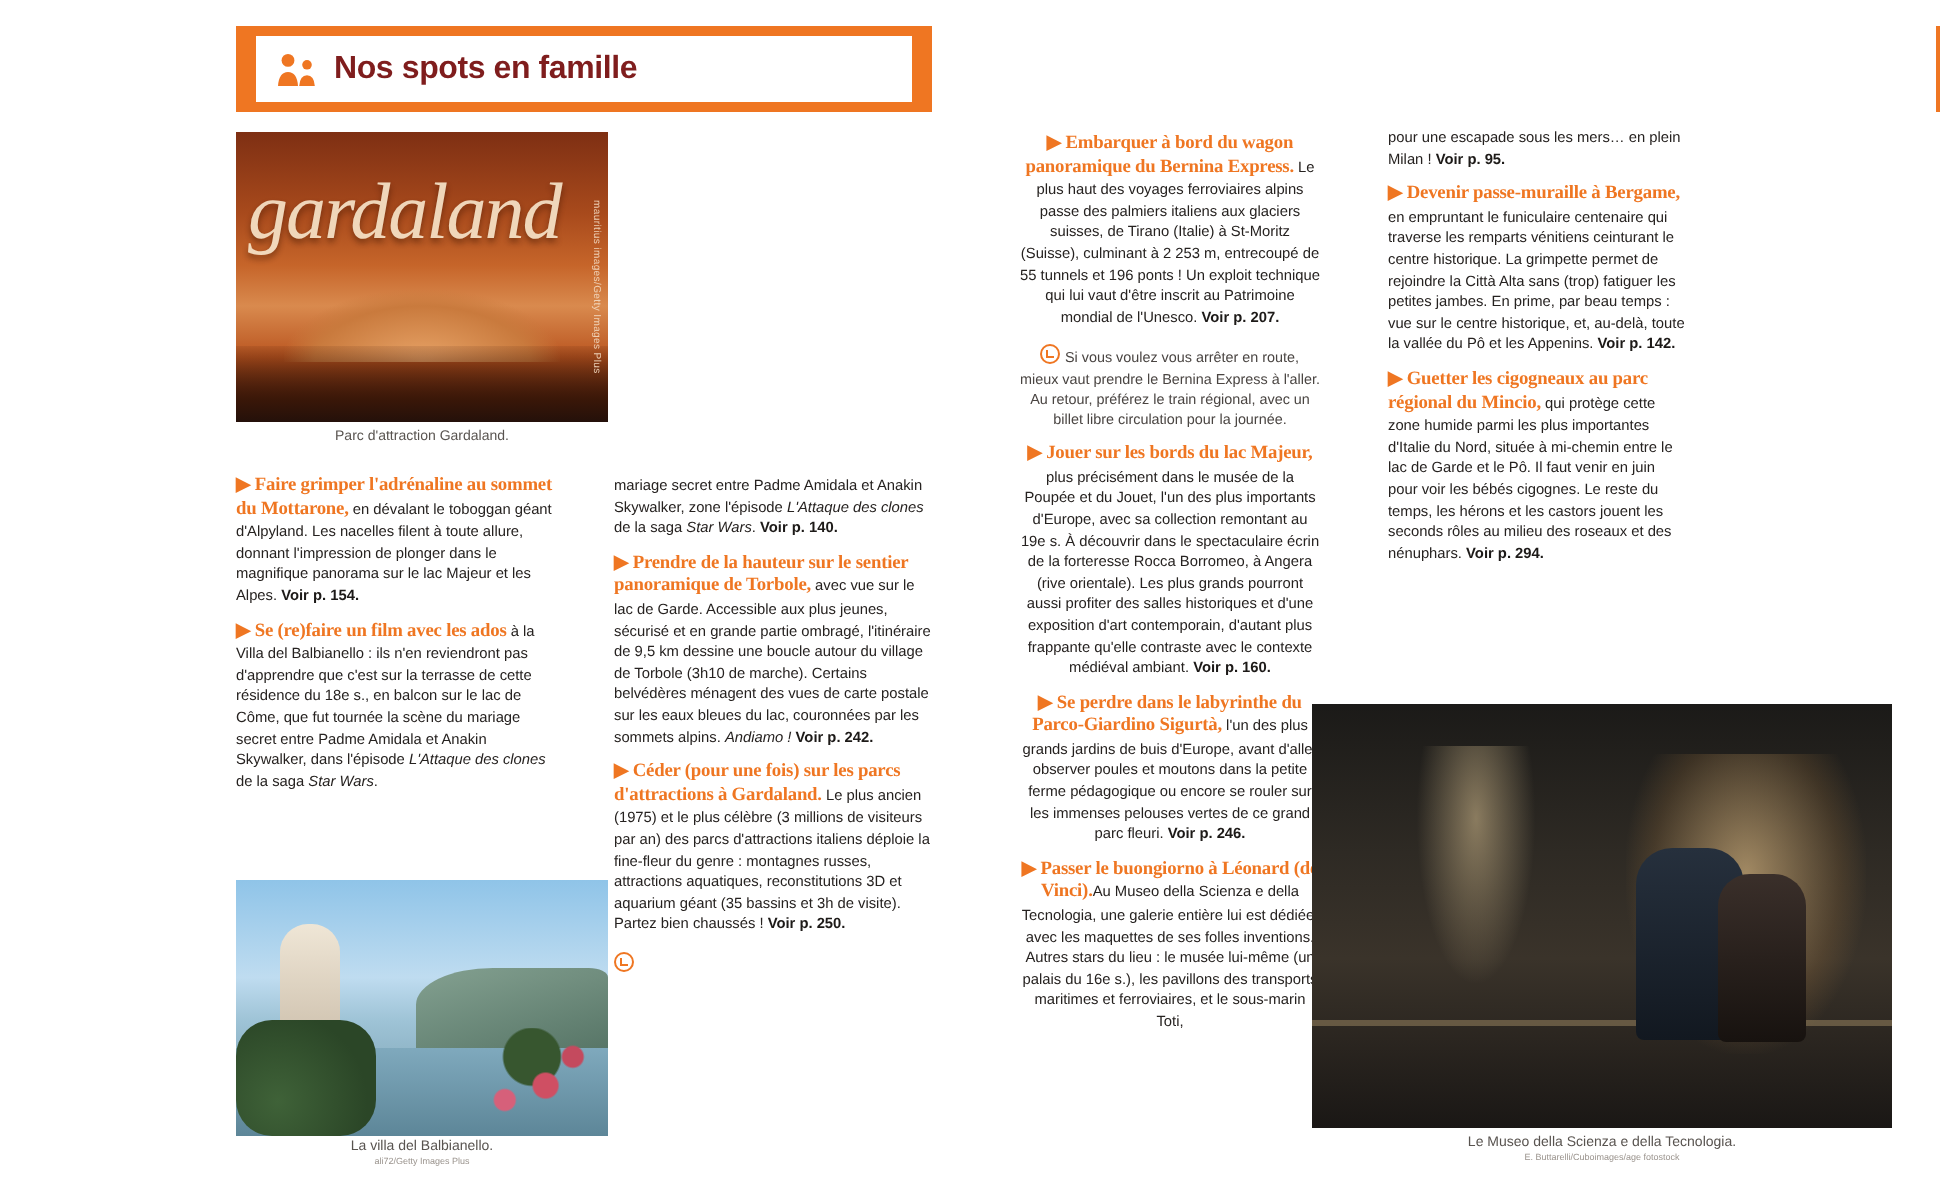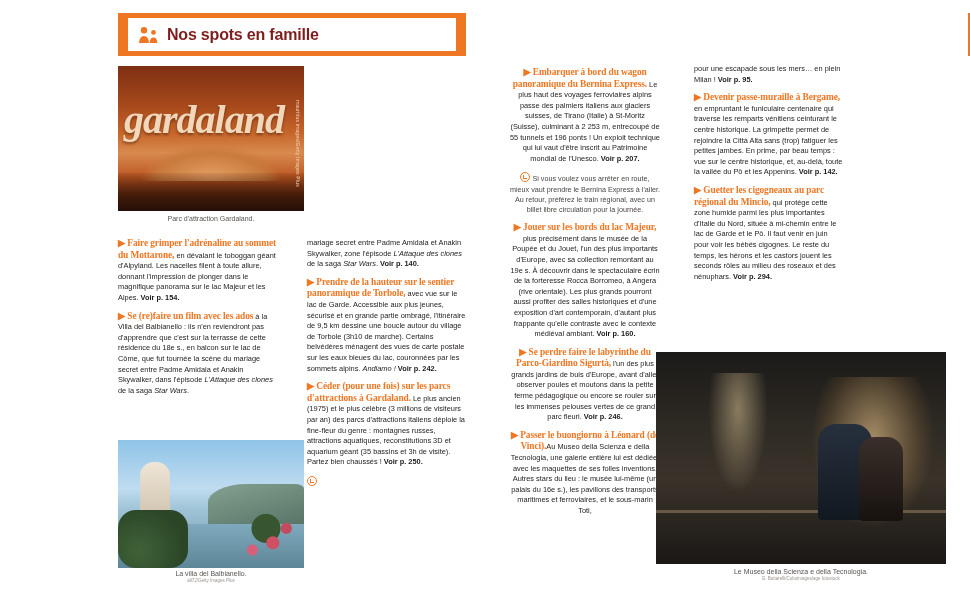--- a/index.html
+++ b/index.html
@@ -24,22 +24,22 @@
   .hdr-title{font-size:16px;font-weight:bold;color:#7f1d1d;letter-spacing:-0.2px;}
   .fam-icon{width:22px;height:18px;margin-right:7px;flex:0 0 auto;position:relative;}
   .hdr-right{position:absolute;left:488px;top:13px;width:468px;height:43px;
              background:#ef7622;display:flex;align-items:center;justify-content:center;}
 
   
   .photo{position:absolute;overflow:hidden;}
   .ph-gardaland{left:118px;top:66px;width:186px;height:145px;}
   .ph-garda-sky{position:absolute;inset:0;
       background:linear-gradient(180deg,#7e2f13 0%,#a84a1c 28%,#c6652a 46%,#d98a4e 60%,#b9541f 78%,#5d2410 100%);}
-  .garda-word{position:absolute;left:6px;top:30px;width:174px;height:62px;
-      font-family:"Liberation Serif",serif;font-style:italic;font-weight:bold;
+  .garda-word{position:absolute;left:6px;top:16px;width:174px;height:62px;
+      font-family:"Liberation Serif",serif;font-style:italic;font-weight:normal;
       font-size:40px;color:#f6e3c8;opacity:.92;letter-spacing:-1px;
       text-shadow:0 2px 3px rgba(60,20,0,.55);}
   .garda-base{position:absolute;left:0;bottom:0;width:100%;height:38px;
       background:linear-gradient(180deg,rgba(70,24,10,.1),#3a1708 70%,#24100a);}
   .garda-arch{position:absolute;left:24px;bottom:30px;width:138px;height:36px;
       background:radial-gradient(ellipse at 50% 100%,#e8a468 0%,#c97a3d 55%,rgba(201,122,61,0) 72%);}
   .ph-credit-v{position:absolute;right:3px;top:34px;font-size:5px;color:#f3dcc4;
       writing-mode:vertical-rl;opacity:.9;letter-spacing:.2px;}
 
   .ph-balbianello{left:118px;top:440px;width:186px;height:128px;}
@@ -169,21 +169,21 @@
       <p>
         <span class="lead">▶ Embarquer à bord du wagon panoramique du Bernina Express.</span><span> Le plus haut des voyages ferroviaires alpins passe des palmiers italiens aux glaciers suisses, de Tirano (Italie) à St-Moritz (Suisse), culminant à 2 253 m, entrecoupé de 55 tunnels et 196 ponts ! Un exploit technique qui lui vaut d'être inscrit au Patrimoine mondial de l'Unesco. </span><span class="bold">Voir p. 207.</span>
       </p>
       <p class="tip">
         <span class="tipicon"></span><span>Si vous voulez vous arrêter en route, mieux vaut prendre le Bernina Express à l'aller. Au retour, préférez le train régional, avec un billet libre circulation pour la journée.</span>
       </p>
       <p>
         <span class="lead">▶ Jouer sur les bords du lac Majeur,</span><span> plus précisément dans le musée de la Poupée et du Jouet, l'un des plus importants d'Europe, avec sa collection remontant au 19e s. À découvrir dans le spectaculaire écrin de la forteresse Rocca Borromeo, à Angera (rive orientale). Les plus grands pourront aussi profiter des salles historiques et d'une exposition d'art contemporain, d'autant plus frappante qu'elle contraste avec le contexte médiéval ambiant. </span><span class="bold">Voir p. 160.</span>
       </p>
       <p>
-        <span class="lead">▶ Se perdre faire le labyrinthe du Parco-Giardino Sigurtà,</span><span> l'un des plus grands jardins de buis d'Europe, avant d'aller observer poules et moutons dans la petite ferme pédagogique ou encore se rouler sur les immenses pelouses vertes de ce grand parc fleuri. </span><span class="bold">Voir p. 246.</span>
+        <span class="lead">▶ Se perdre dans le labyrinthe du Parco-Giardino Sigurtà,</span><span> l'un des plus grands jardins de buis d'Europe, avant d'aller observer poules et moutons dans la petite ferme pédagogique ou encore se rouler sur les immenses pelouses vertes de ce grand parc fleuri. </span><span class="bold">Voir p. 246.</span>
       </p>
       <p>
         <span class="lead">▶ Passer le buongiorno à Léonard (de Vinci).</span><span>Au Museo della Scienza e della Tecnologia, une galerie entière lui est dédiée, avec les maquettes de ses folles inventions. Autres stars du lieu : le musée lui-même (un palais du 16e s.), les pavillons des transports maritimes et ferroviaires, et le sous-marin Toti,</span>
       </p>
     </div>
 
     <div class="col" style="left:186px;top:64px;width:150px;margin-left:28px;">
       <p>
         <span>pour une escapade sous les mers… en plein Milan ! </span><span class="bold">Voir p. 95.</span>
       </p>

